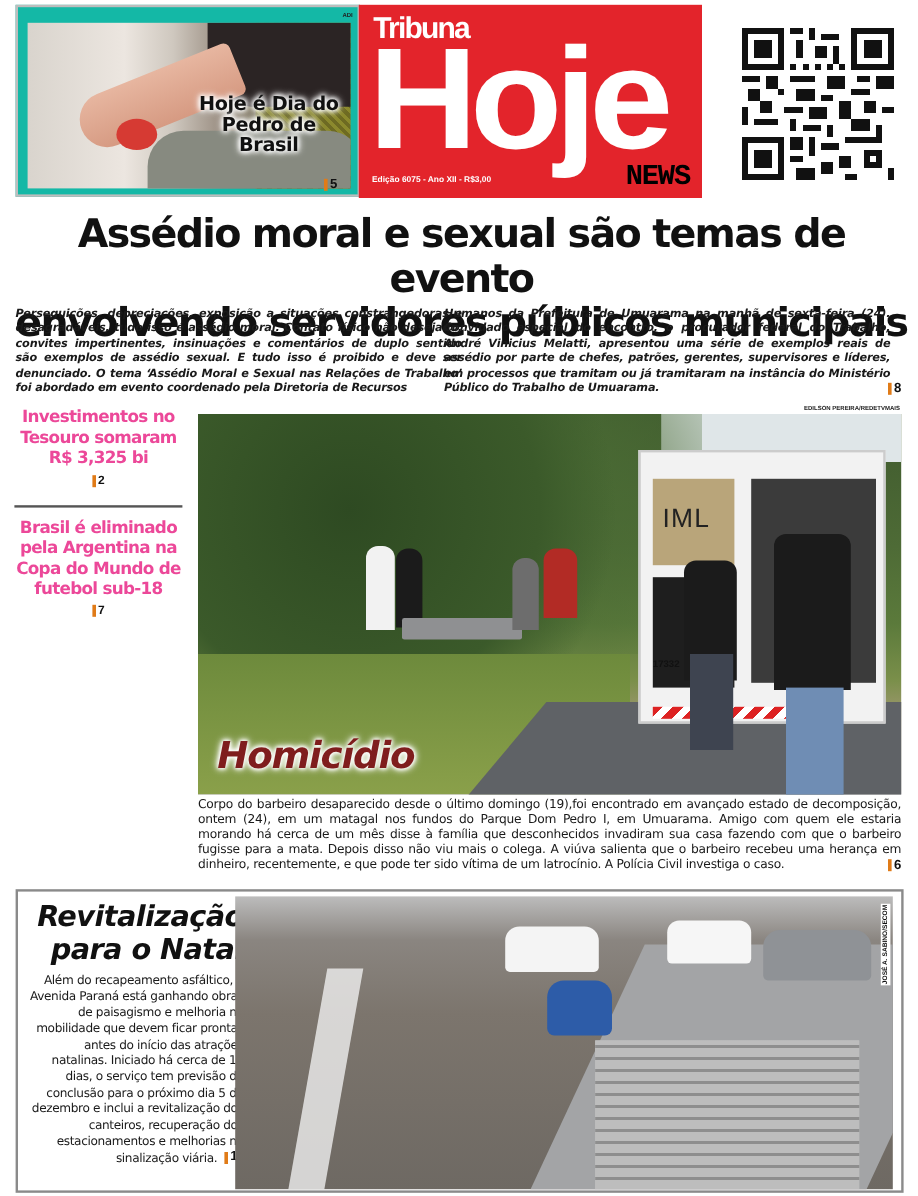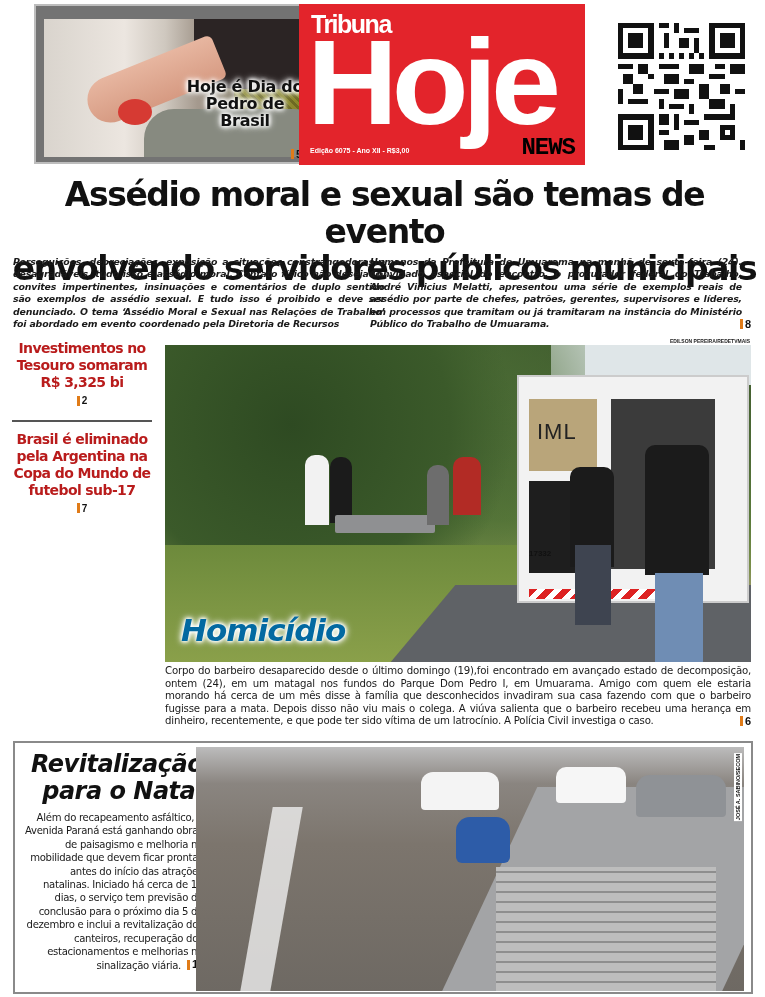--- a/index.html
+++ b/index.html
@@ -2,21 +2,21 @@
 <html><head>
 <meta charset="utf-8">
 <style>
   * { box-sizing: border-box; margin: 0; padding: 0; }
   html, body { width: 765px; height: 997px; background: #ffffff; overflow: hidden; }
   body { position: relative; font-family: "Liberation Sans", sans-serif; color: #111; }
 
   
   .promo-box {
     position: absolute; left: 13px; top: 4px; width: 287px; height: 160px;
-    border: 2px solid #bdbdbd; background: #737373; margin-left: 21px;
+    border: 2px solid #bdbdbd; background: #14b8a6;
   }
   .promo-credit { position: absolute; right: 4px; top: 4px; font-size: 5px; font-weight: bold; color: #222; }
   .promo-photo {
     position: absolute; left: 8px; top: 13px; right: 6px; bottom: 5px; overflow: hidden;
     background: linear-gradient(90deg, #d9d4cd 0%, #ece6e0 30%, #cfc8bf 45%, #9a8e82 60%, #6d6a4a 80%, #8a8330 100%);
   }
   .promo-arm {
     position: absolute; left: 40px; top: 40px; width: 140px; height: 46px;
     background: linear-gradient(180deg, #e7b6a0, #d69a82); border-radius: 40px 10px 10px 40px;
     transform: rotate(-22deg);
@@ -60,43 +60,43 @@
     text-align: justify; letter-spacing: -0.15px;
   }
   .lead-left { left: 13px; }
   .lead-right { left: 370px; }
   .lead-page { position: absolute; left: 740px; top: 318px; }
 
   
   .rail { position: absolute; left: 12px; top: 340px; width: 140px; }
   .rail-item { text-align: center; padding: 0 0 10px 0; }
   .rail-item + .rail-item { border-top: 2px solid #555; margin-top: 0; padding-top: 9px; }
-  .rail-title { font-family: "DejaVu Sans", sans-serif; font-weight: bold; font-size: 14px; line-height: 17px; color: #b91c1c; letter-spacing: -0.6px; }
+  .rail-title { font-family: "DejaVu Sans", sans-serif; font-weight: bold; font-size: 14px; line-height: 17px; color: #ec4899; letter-spacing: -0.6px; }
   .rail-item .page-ref { margin-top: 4px; font-size: 10px; }
 
   
   .photo-credit-top { position: absolute; right: 15px; top: 338px; font-size: 5px; font-weight: bold; color: #222; }
   .main-photo { position: absolute; left: 165px; top: 345px; width: 586px; height: 317px; overflow: hidden;
     background: linear-gradient(180deg, #3f5a2e 0%, #4e6b36 35%, #5b7a3b 55%, #7a8f4a 70%, #a89a7a 82%, #9a9894 100%); }
   .mp-sky { position: absolute; right: 0; top: 0; width: 200px; height: 40px; background: #dfe6e8; }
   .mp-trees { position: absolute; left: 0; top: 0; width: 420px; height: 200px; background: radial-gradient(circle at 30% 40%, #2e4a22, #3b5a2a 50%, transparent 70%), radial-gradient(circle at 70% 30%, #4a6b34, transparent 60%); }
   .mp-grass { position: absolute; left: 0; top: 200px; width: 360px; height: 117px; background: linear-gradient(180deg, #6d8a3c, #8aa04a); }
   .mp-road { position: absolute; left: 240px; top: 240px; width: 380px; height: 120px; background: #5f6266; transform: skewX(-40deg); }
-  .mp-truck { position: absolute; left: 352px; top: 30px; width: 232px; height: 228px; background: #f2f2f2; border: 2px solid #ccc; }
+  .mp-truck { position: absolute; left: 367px; top: 30px; width: 206px; height: 228px; background: #f2f2f2; border: 2px solid #ccc; }
   .mp-truck-panel { position: absolute; left: 10px; top: 22px; width: 68px; height: 72px; background: #b9a57a; }
   .mp-truck-label { position: absolute; left: 18px; top: 42px; font-size: 22px; color: #222; letter-spacing: 1px; }
   .mp-truck-door { position: absolute; left: 10px; top: 104px; width: 68px; height: 92px; background: #1e1e1e; }
   .mp-truck-num { position: absolute; left: 10px; top: 172px; font-size: 8px; font-weight: bold; color: #111; }
   .mp-truck-stripe { position: absolute; left: 10px; top: 212px; width: 140px; height: 10px; background: repeating-linear-gradient(135deg, #d22 0 6px, #fff 6px 12px); }
   .mp-truck-inside { position: absolute; left: 92px; top: 22px; width: 104px; height: 170px; background: #3b3b3b; }
   .mp-person { position: absolute; background: #1b1b1b; border-radius: 10px 10px 0 0; }
   .mp-jeans { position: absolute; background: #6f8db4; }
   .photo-label {
     position: absolute; left: 181px; top: 612px;
-    font-family: "DejaVu Sans", sans-serif; font-style: italic; font-weight: bold; font-size: 31px; color: #0369a1;
+    font-family: "DejaVu Sans", sans-serif; font-style: italic; font-weight: bold; font-size: 31px; color: #7f1d1d;
     letter-spacing: -1px; text-shadow: 0 0 3px #fff, 0 0 4px #fff, 0 0 6px #fff, 0 0 8px #fff;
   }
   .photo-caption {
     position: absolute; left: 165px; top: 665px; width: 586px;
     font-family: "DejaVu Sans", sans-serif; font-size: 10.2px; line-height: 12.6px; color: #1a1a1a; text-align: justify; letter-spacing: -0.2px;
   }
   .caption-page { position: absolute; left: 740px; top: 715px; }
 
   
   .feature-box { position: absolute; left: 13px; top: 741px; width: 740px; height: 253px; border: 2px solid #8a8a8a; background: #fff; }
@@ -233,21 +233,21 @@
 
 <div class="rail">
   <div class="rail-item">
     <div class="rail-title">Investimentos no Tesouro somaram R$ 3,325 bi</div>
     <span class="page-ref">
         <span class="bar"></span>
         <span>2</span>
       </span>
   </div>
   <div class="rail-item">
-    <div class="rail-title">Brasil é eliminado pela Argentina na Copa do Mundo de futebol sub-17</div>
+    <div class="rail-title">Brasil é eliminado pela Argentina na Copa do Mundo de futebol sub-18</div>
     <span class="page-ref">
         <span class="bar"></span>
         <span>7</span>
       </span>
   </div>
 </div>
 
 <span class="photo-credit-top">EDILSON PEREIRA/REDETVMAIS</span>
 <div class="main-photo">
   <div class="mp-sky"></div>

